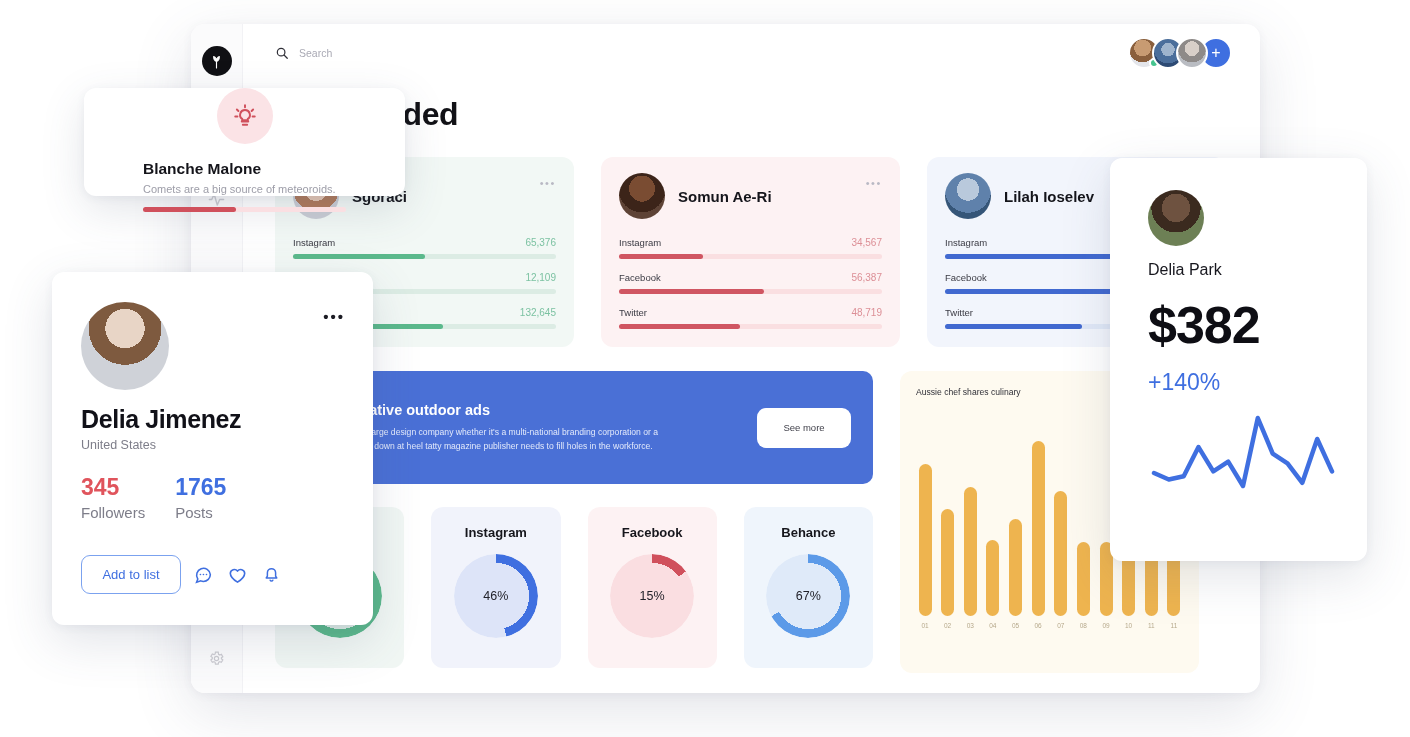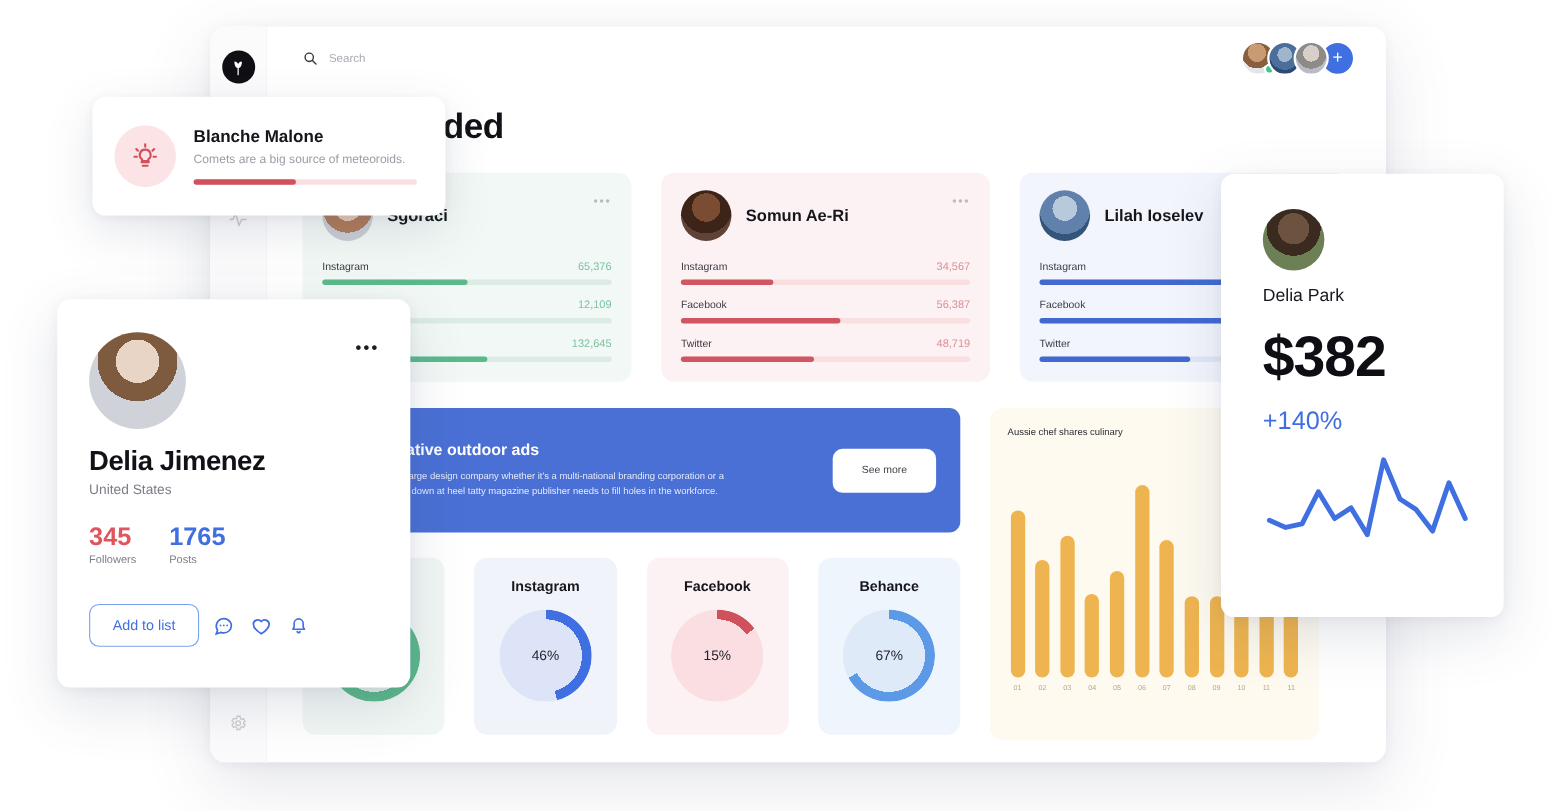--- a/index.html
+++ b/index.html
@@ -146,21 +146,21 @@
   .bars { display: flex; align-items: flex-end; justify-content: space-between; height: 218px; }
   .bcol { display: flex; flex-direction: column; align-items: center; width: 18px; height: 100%; justify-content: flex-end; }
   .bbar { width: 13px; background: #eeb44f; border-radius: 7px; }
   .bxlab { font-size: 6.5px; color: #b6a98c; margin-top: 6px; }
 
   
   .notif-card {
     position: absolute; left: 84px; top: 88px; width: 321px; height: 108px;
     background: #fff; border-radius: 12px;
     box-shadow: 0 14px 44px rgba(70,80,110,.15), 0 2px 8px rgba(70,80,110,.07);
-    display: flex; align-items: center; padding: 0 20px; gap: 16px;
+    display: flex; align-items: center; padding: 0 20px; gap: 16px; flex-direction: column;
   }
   .notif-ic { width: 56px; height: 56px; border-radius: 50%; background: #fbe3e6; flex: 0 0 56px;
               display: flex; align-items: center; justify-content: center; }
   .notif-name { font-size: 15.5px; font-weight: 700; color: #14141a; }
   .notif-sub { font-size: 11px; color: #9d9da8; margin-top: 5px; }
   .notif-track { height: 5px; border-radius: 3px; background: #fadfe2; margin-top: 12px; width: 203px; }
   .notif-fill { height: 100%; border-radius: 3px; background: #d0505c; }
 
   
   .profile-card {
@@ -171,21 +171,21 @@
   }
   .pf-dots { position: absolute; right: 28px; top: 36px; color: #1c1c24; letter-spacing: 2px; font-size: 15px; font-weight: 700; }
   .pf-ava { width: 88px; height: 88px; border-radius: 50%;
             background: radial-gradient(circle at 50% 30%, #e8d5c6 0 26%, #7e5a3f 26% 48%, #cfd2d8 48%); }
   .pf-name { font-size: 25px; font-weight: 700; color: #111118; margin-top: 15px; letter-spacing: -.4px; }
   .pf-loc { font-size: 12.5px; color: #7d7d89; margin-top: 4px; }
   .pf-stats { display: flex; gap: 30px; margin-top: 22px; }
   .pf-num { font-size: 23px; font-weight: 700; }
   .pf-num.red { color: #e0545c; }
   .pf-num.blue { color: #3f6fe0; }
-  .pf-sub { font-size: 10px; color: #7d7d89; margin-top: 3px; }
+  .pf-sub { font-size: 15px; color: #7d7d89; margin-top: 3px; }
   .pf-actions { display: flex; align-items: center; gap: 10px; margin-top: 34px; }
   .add-btn {
     width: 100px; height: 39px; border: 1.4px solid #7ba2ef; border-radius: 9px;
     background: #fff; color: #3f6fe0; font-size: 13px; cursor: pointer;
     font-family: "Liberation Sans", sans-serif;
   }
   .act-ic { width: 24px; height: 24px; display: flex; align-items: center; justify-content: center; cursor: pointer; }
 
   
   .stat-card {

